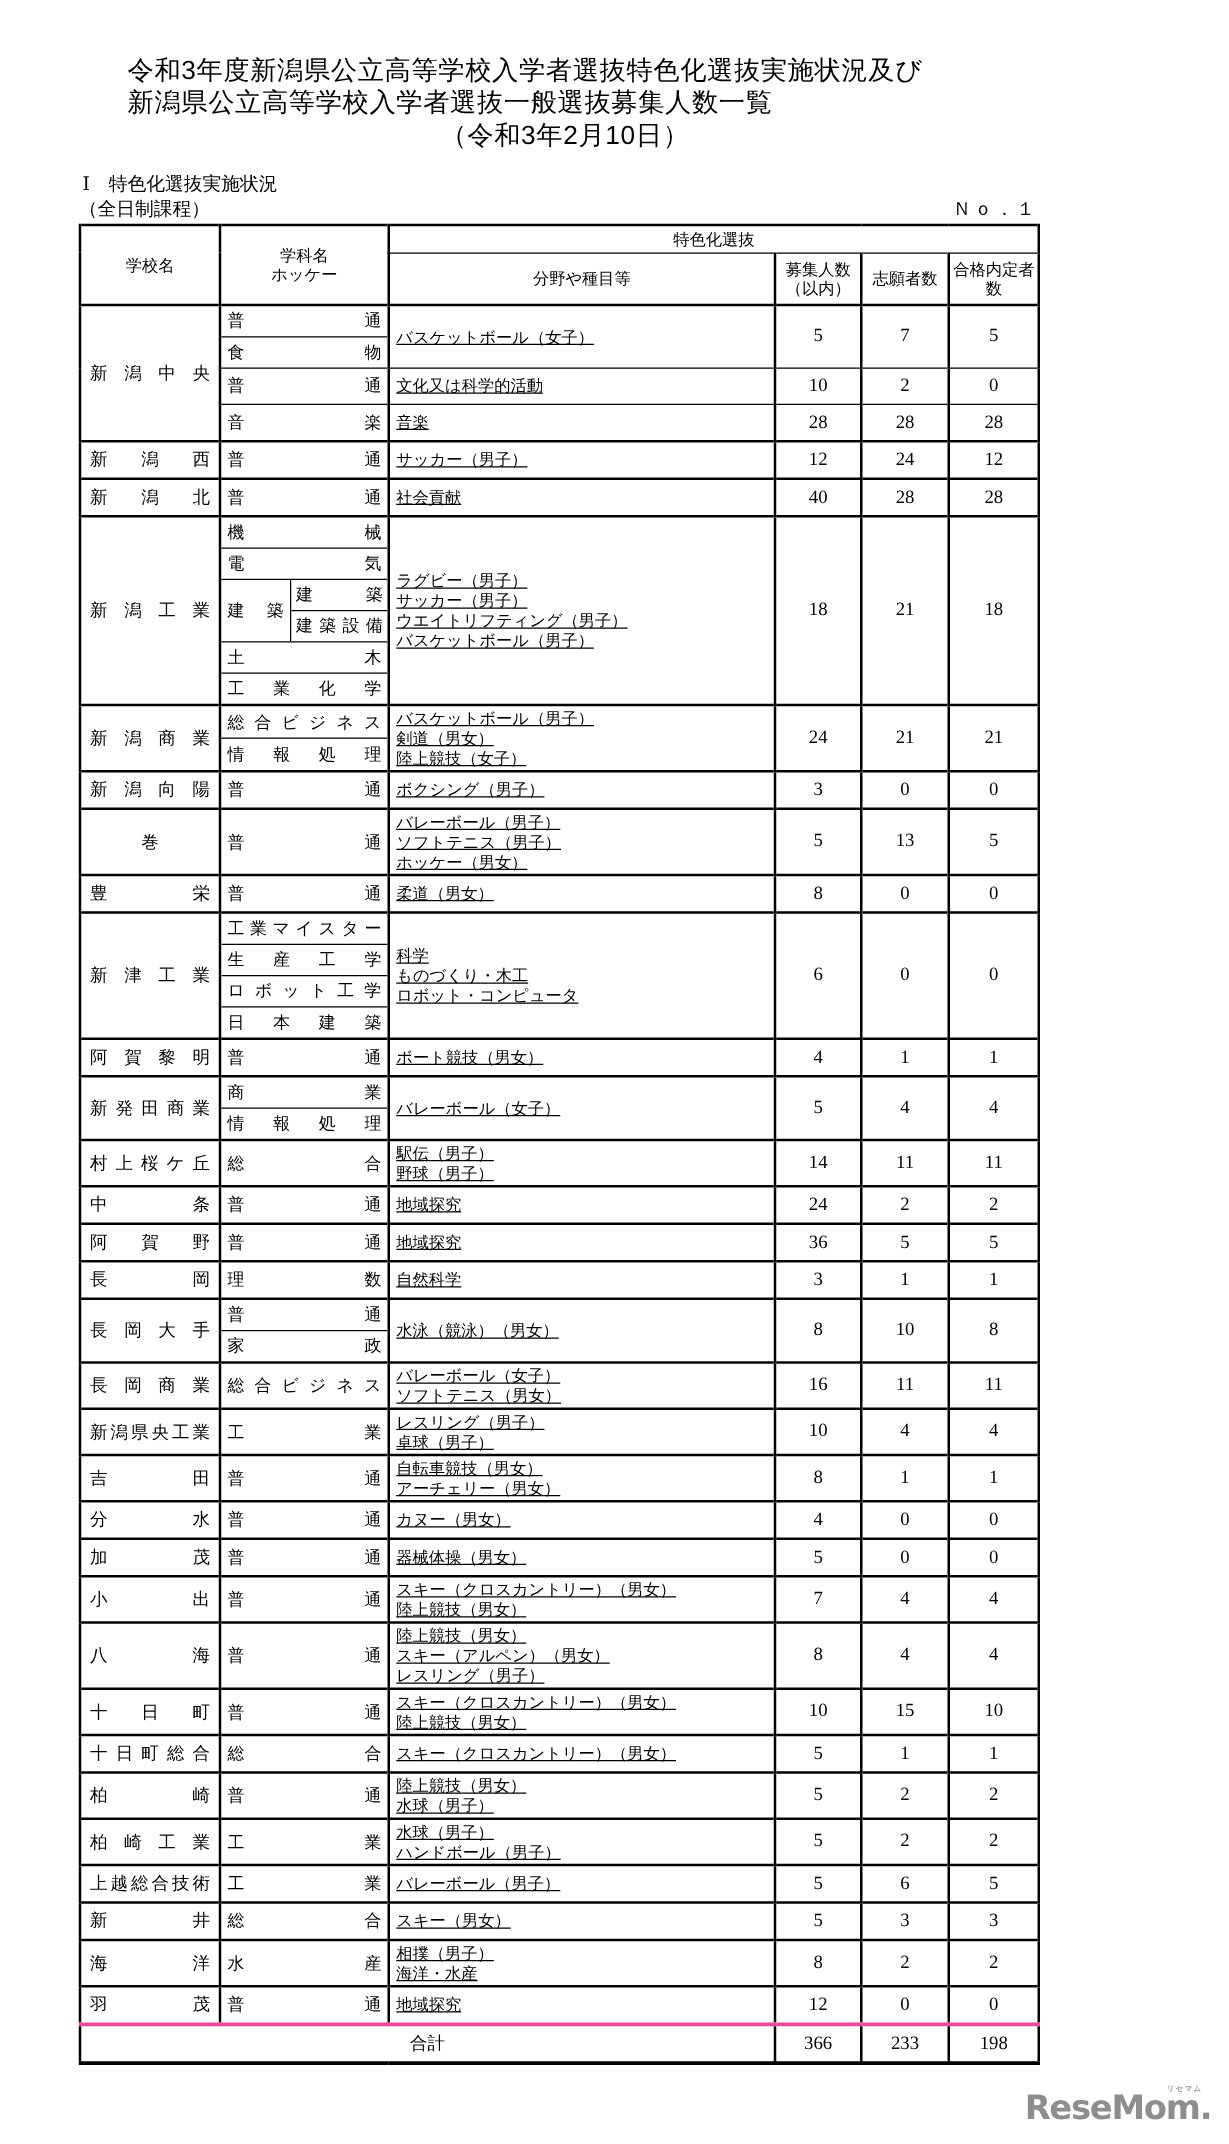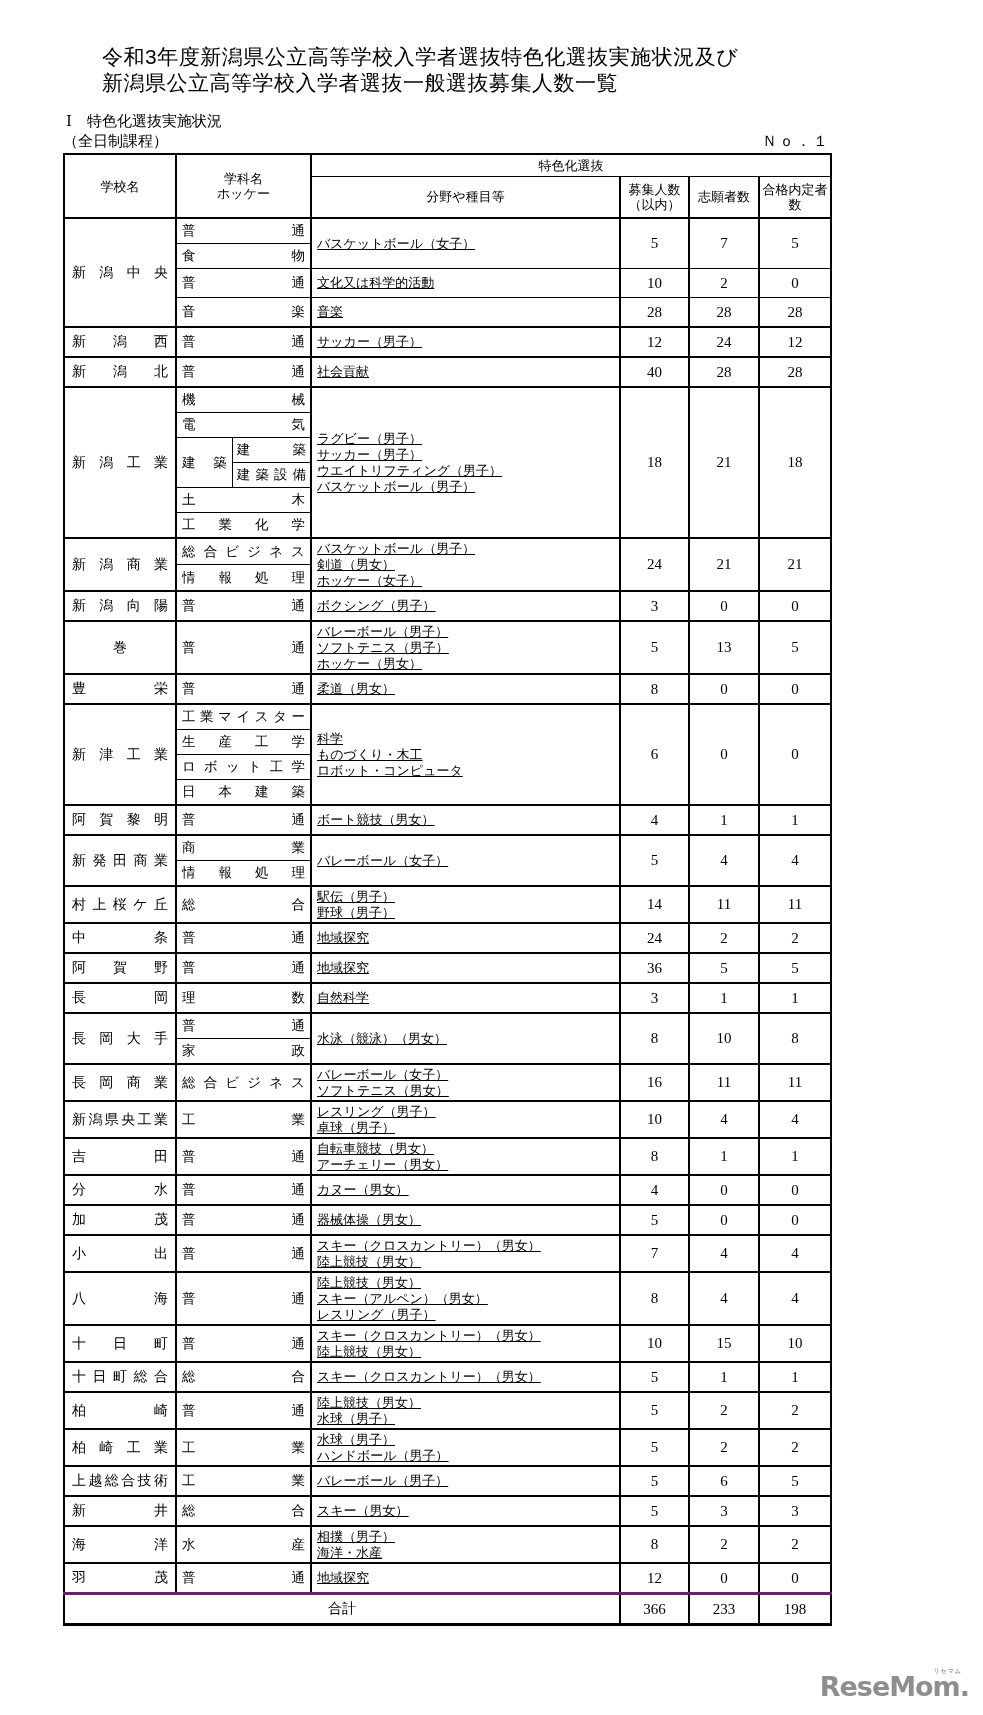--- a/index.html
+++ b/index.html
@@ -40,37 +40,38 @@
   .sbox.nested { padding:0; align-items:stretch; }
   .nl { width:42%; display:flex; align-items:center; padding:0 5px; border-right:1px solid #000; }
   .nr { flex:1; display:flex; flex-direction:column; }
   .nr > div { flex:1; display:flex; align-items:center; padding:0 4px; }
   .nr > div + div { border-top:1px solid #000; }
   .jrow { display:flex; justify-content:space-between; width:100%; }
   .jrow.single { justify-content:center; }
   .field-cell { vertical-align:middle; padding:1px 5px; }
   .fline { font-size:13px; line-height:16px;text-decoration:underline; }
   .num { text-align:center; vertical-align:middle; font-size:15px; }
-  tfoot td { border-top:3px solid #701a75; height:31px; }
+  tfoot td { border-top:3px solid #ec4899; height:31px; }
   .total-label { text-align:center; font-size:14px; vertical-align:middle; }
   .logo {
     position:absolute; right:14px; bottom:13px;
     font-family:"DejaVu Sans","Liberation Sans",sans-serif; font-weight:bold; color:#8e8e8e;
   }
   .logo-text { font-size:27px; letter-spacing:-1px; }
   .logo-ruby { position:absolute; top:-4px; right:7px; font-size:6px; letter-spacing:1px; color:#9a9a9a; }
 </style>
 </head>
 <body>
 
 <div class="page">
 
   <div class="title">
     <div>令和3年度新潟県公立高等学校入学者選抜特色化選抜実施状況及び</div>
     <div>新潟県公立高等学校入学者選抜一般選抜募集人数一覧</div>
+    <div class="t3">（令和3年2月10日）</div>
   </div>
 
   <div class="sec">Ⅰ　特色化選抜実施状況</div>
 
   <div class="subrow">
     <span>（全日制課程）</span>
     <span class="no">Ｎｏ．１</span>
   </div>
 
   <table class="main">
@@ -320,21 +321,21 @@
                   <span>報</span>
                   <span>処</span>
                   <span>理</span>
                 </div>
               </div>
             </div>
           </td>
           <td class="field-cell">
             <div class="fline">バスケットボール（男子）</div>
             <div class="fline">剣道（男女）</div>
-            <div class="fline">ホッケー（女子）</div>
+            <div class="fline">陸上競技（女子）</div>
           </td>
           <td class="num">24</td>
           <td class="num">21</td>
           <td class="num">21</td>
         </tr>
         <tr class="gs" style="height: 29px;">
           <td class="school-cell" rowspan="1">
             <div class="jrow">
               <span>新</span>
               <span>潟</span>

